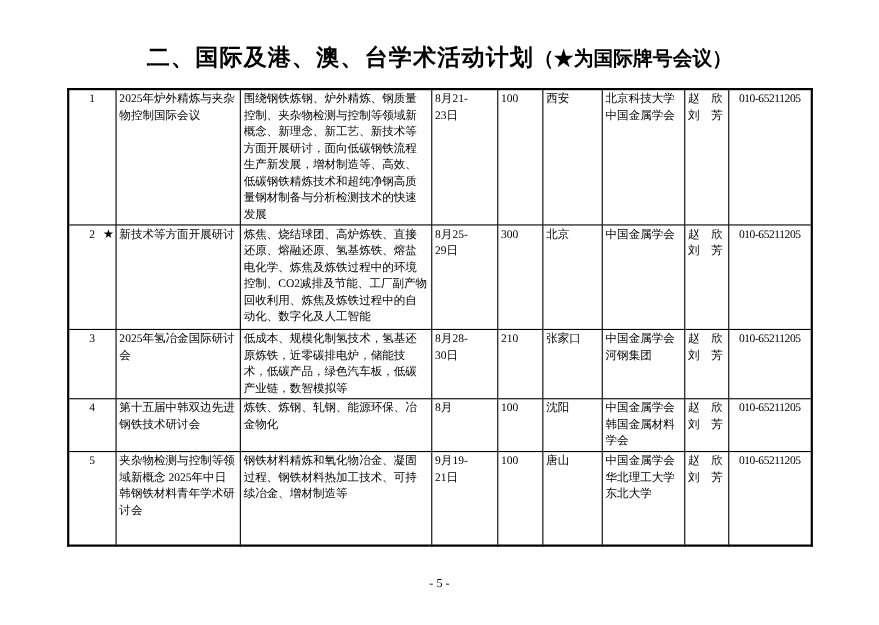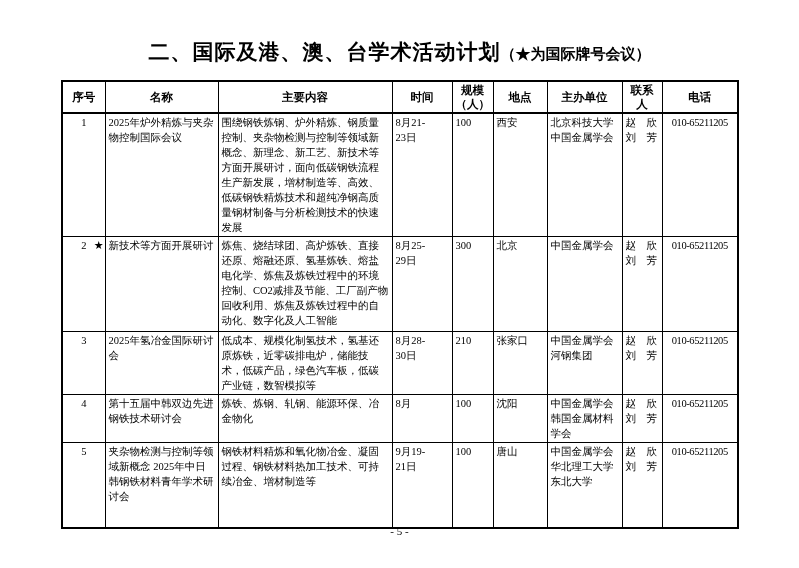--- a/index.html
+++ b/index.html
@@ -14,21 +14,21 @@
   .doc-title {
     position: absolute;
     top: 38px; left: 0; width: 100%;
     text-align: center;
     font-family: "Liberation Sans", sans-serif;
     font-weight: bold;
     font-size: 21px;
     letter-spacing: 1px;
     white-space: nowrap;
   }
-  .doc-title .note { font-size: 15px; letter-spacing: 0; }
+  .doc-title .note { font-size: 18px; letter-spacing: 0; }
   table.doc-table {
     position: absolute;
     left: 61px; top: 80px;
     width: 676px;
     border-collapse: collapse;
     table-layout: fixed;
     border: 2px solid #000;
   }
   .doc-table th, .doc-table td {
     border: 1px solid #000;
@@ -85,32 +85,20 @@
       <col style="width:113px">
       <col style="width:174px">
     <col style="width:60px">
       <col style="width:41px">
       <col style="width:54px">
     <col style="width:75px">
       <col style="width:40px">
       <col style="width:76px">
   </colgroup>
   <tbody>
-  <tr style="height:32px">
-    <th>序号</th>
-    <th>名称</th>
-    <th>主要内容</th>
-    <th>时间</th>
-    <th>规模
-（人）</th>
-    <th>地点</th>
-    <th>主办单位</th>
-    <th>联系人</th>
-    <th>电话</th>
-  </tr>
 
   <tr style="height:113px">
     <td class="seq"><span>1</span><span class="star"></span></td>
     <td class="pre">2025年炉外精炼与夹杂物控制国际会议</td>
     <td>围绕钢铁炼钢、炉外精炼、钢质量控制、夹杂物检测与控制等领域新概念、新理念、新工艺、新技术等方面开展研讨，面向低碳钢铁流程生产新发展，增材制造等、高效、低碳钢铁精炼技术和超纯净钢高质量钢材制备与分析检测技术的快速发展</td>
     <td class="c pre">8月21-
 23日</td>
     <td class="c">100</td>
     <td class="c">西安</td>
     <td class="pre">北京科技大学

